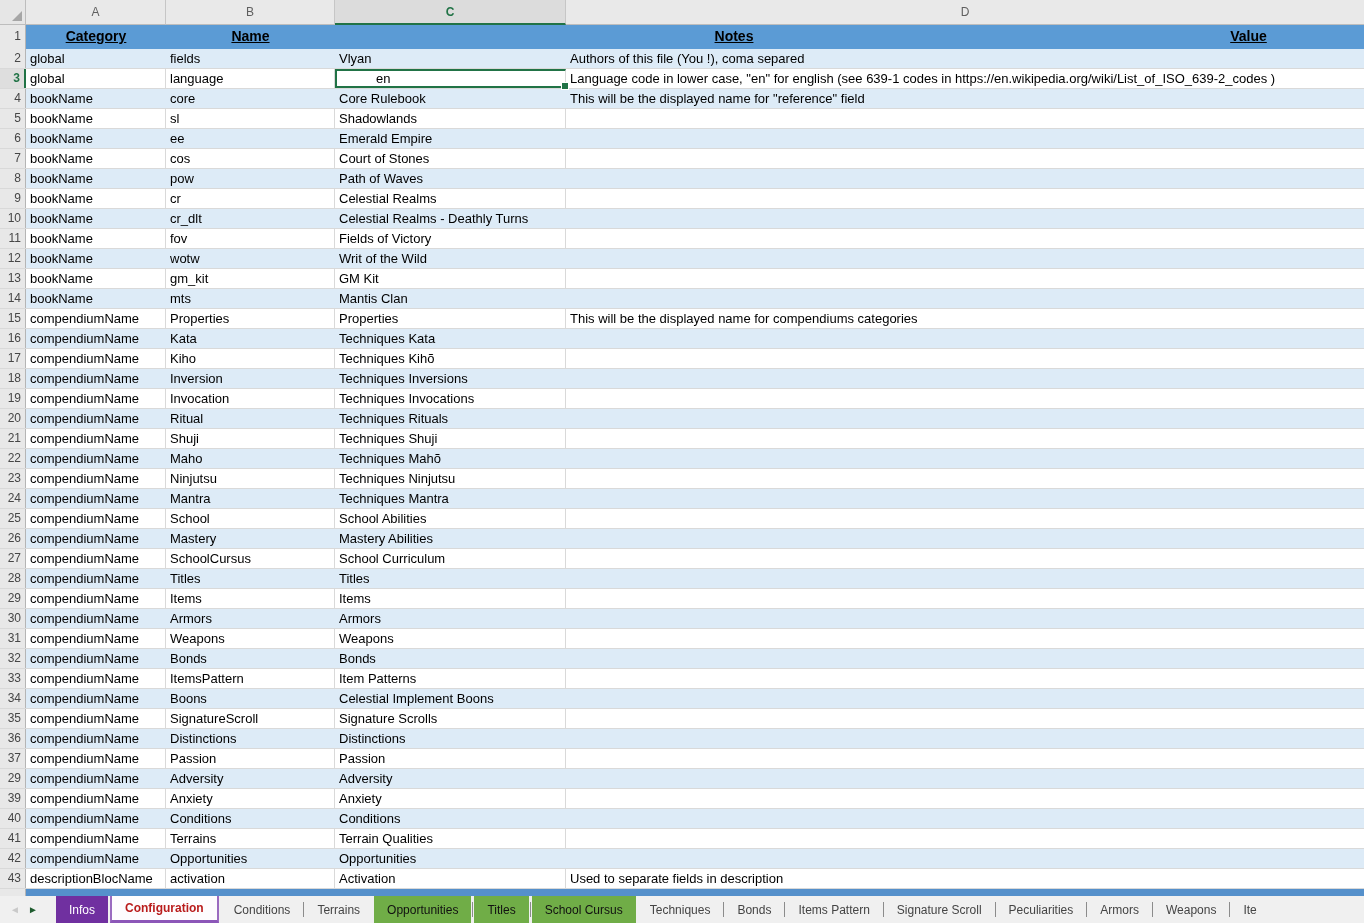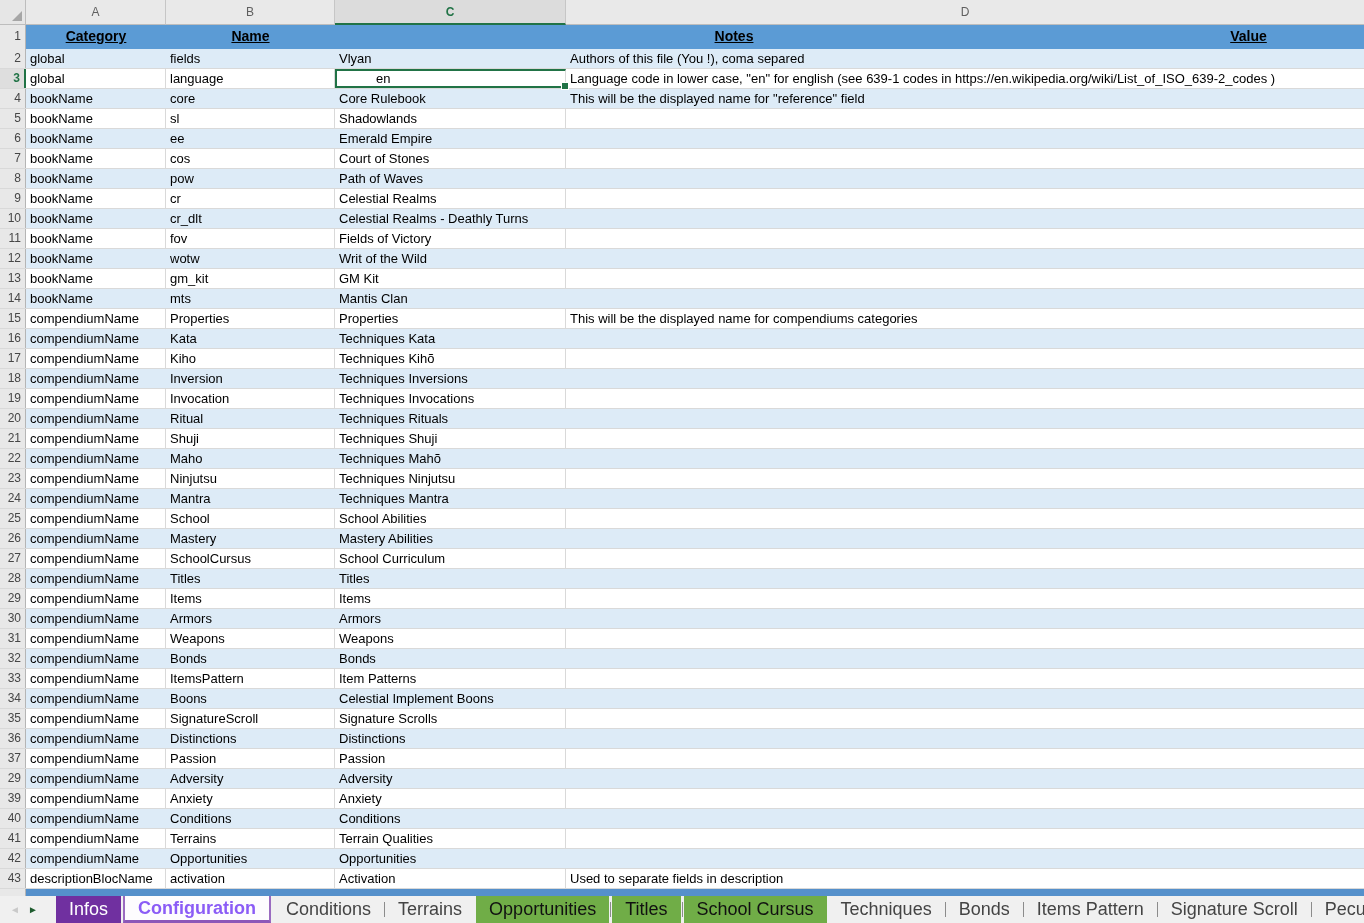--- a/index.html
+++ b/index.html
@@ -52,25 +52,25 @@
   .partial-row{display:flex;height:7px;flex:0 0 7px;}
   .partial-row .pr-gutter{width:26px;flex:0 0 26px;background:#E8E8E8;border-right:1px solid #B5B5B5;box-sizing:border-box;}
   .partial-row .pr-fill{flex:1 1 auto;background:#5590CB;}
 
   
   .tabbar{height:27px;flex:0 0 27px;background:#F0F0F0;display:flex;align-items:stretch;overflow:hidden;}
   .tab-nav{display:flex;align-items:center;padding:0 14px 0 6px;}
   .nav-arrow{font-size:10px;width:18px;text-align:center;cursor:default;}
   .nav-arrow.disabled{color:#C9C9C9;}
   .nav-arrow.enabled{color:#1E5B2E;}
-  .tab{display:flex;align-items:center;padding:0 13px;font-size:18px;color:#444;
+  .tab{display:flex;align-items:center;padding:0 13px;font-size:12px;color:#444;
     white-space:nowrap;box-sizing:border-box;}
   .tab.purple{background:#7030A0;color:#fff;margin-right:2px;}
   .tab.green{background:#70AD47;color:#111;margin:0 1px;}
-  .tab.active{background:#FDFCFE;color:#8b5cf6;font-weight:bold;
+  .tab.active{background:#FDFCFE;color:#b91c1c;font-weight:bold;
     border-left:2px solid #9A6BC0;border-right:2px solid #9A6BC0;border-bottom:3px solid #8C57B8;
     margin-right:2px;}
   .tab-sep{width:1px;background:#8C8C8C;margin:6px 0;flex:0 0 1px;}
 </style>
 </head>
 <body>
 
 <div class="app">
 
   <div class="col-headers">

